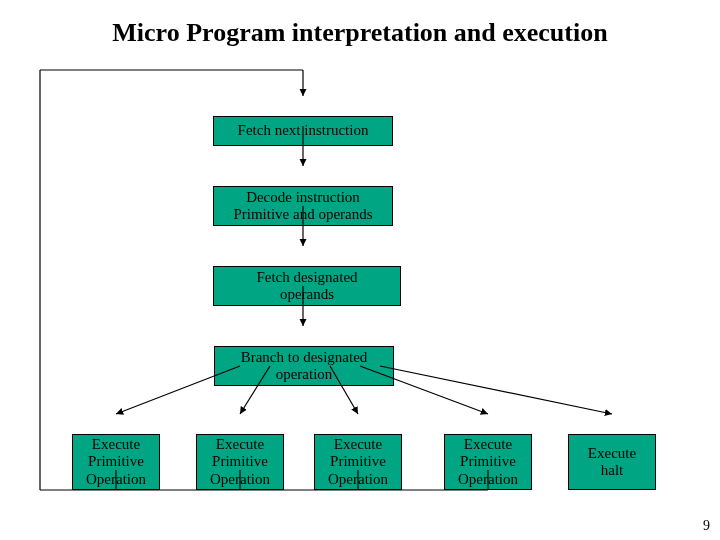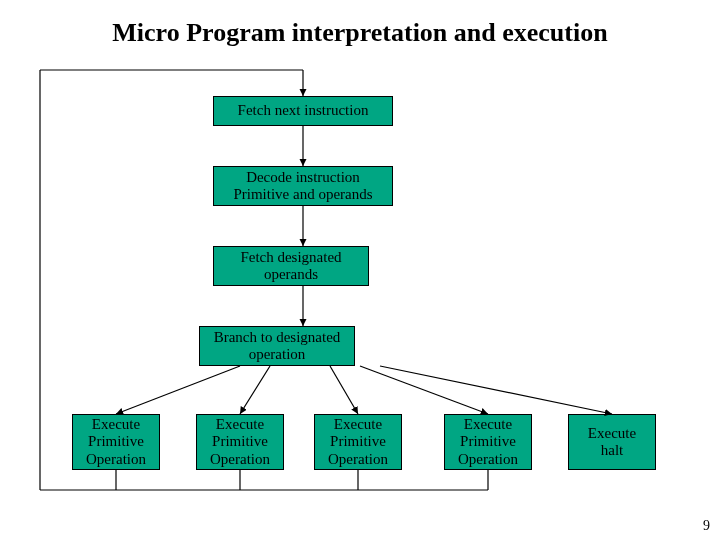--- a/index.html
+++ b/index.html
@@ -30,20 +30,21 @@
     border: 1px solid #000;
     display: flex;
     align-items: center;
     justify-content: center;
     text-align: center;
     font-size: 15px;
     line-height: 1.15;
     white-space: pre-line;
     padding: 2px 4px;
     box-sizing: border-box;
+    margin-top: 20px;
   }
   .pagenum {
     position: absolute;
     right: 10px;
     bottom: 6px;
     font-size: 14px;
   }
   svg.arrows {
     position: absolute;
     left: 0;
@@ -61,24 +62,24 @@
 
 <div class="canvas">
 
   <div class="title" style="top:18px">Micro Program interpretation and execution</div>
 
   <div class="box" style="left:213px; top:96px;  width:180px; height:30px">Fetch next instruction</div>
 
   <div class="box" style="left:213px; top:166px; width:180px; height:40px">Decode instruction
 Primitive and operands</div>
 
-  <div class="box" style="left:213px; top:246px; width:156px; height:40px">Fetch designated
+  <div class="box" style="left:213px; top:246px; width:188px; height:40px">Fetch designated
 operands</div>
 
-  <div class="box" style="left:199px; top:326px; width:156px; height:40px">Branch to designated
+  <div class="box" style="left:214px; top:326px; width:180px; height:40px">Branch to designated
 operation</div>
 
   <div class="box" style="left:72px;  top:414px; width:88px; height:56px">Execute
 Primitive
 Operation</div>
 
   <div class="box" style="left:196px; top:414px; width:88px; height:56px">Execute
 Primitive
 Operation</div>
 

